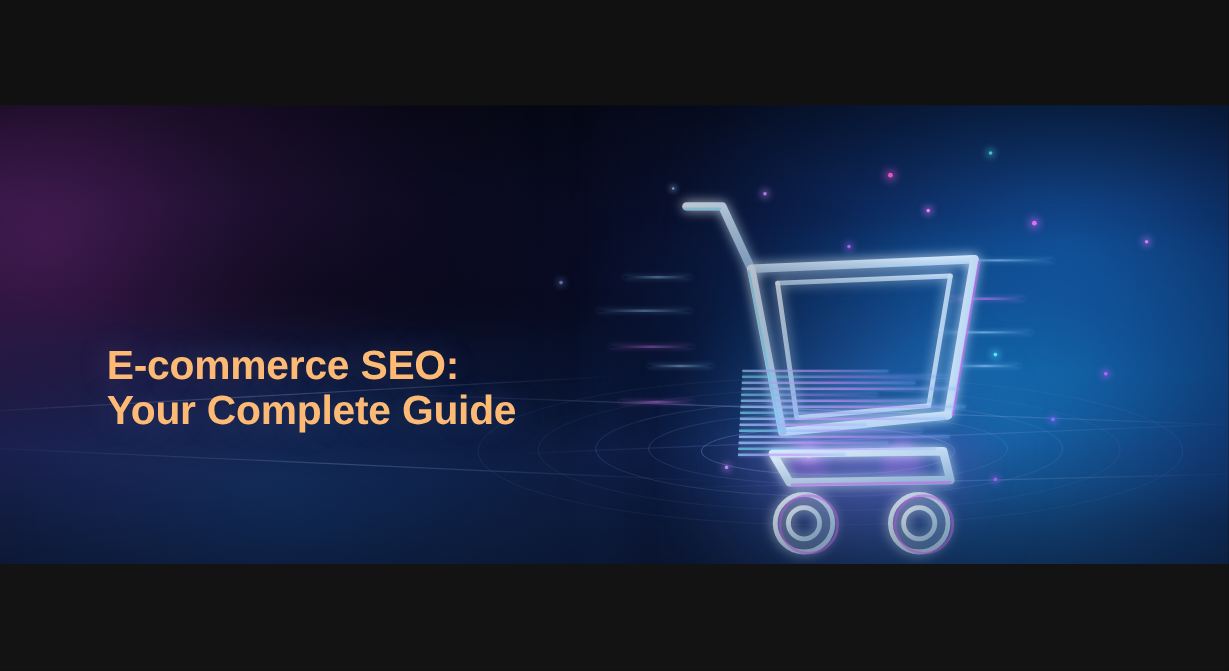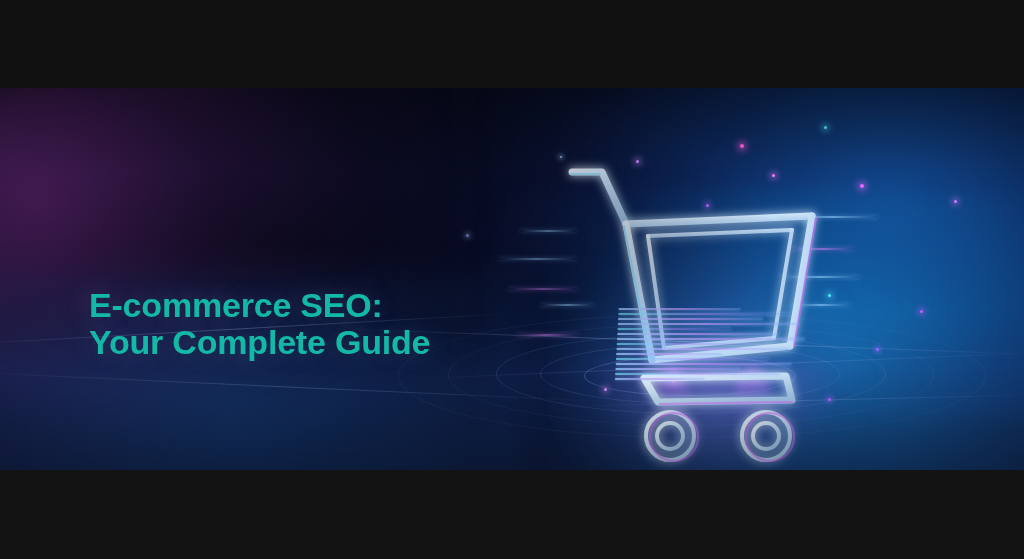--- a/index.html
+++ b/index.html
@@ -87,21 +87,21 @@
     border-radius:50%;
     background:transparent;
   }
   .ripple.dim { border-color:rgba(120,158,216,.18); }
   .ripple.faint { border-color:rgba(112,150,210,.11); }
 
   
   .title {
     position:absolute; left:89px; top:199px;
     font-size:34px; font-weight:bold; line-height:37px;
-    color:#14b8a6; letter-spacing:-0.2px;
+    color:#fdba74; letter-spacing:-0.2px;
     text-shadow:0 0 26px rgba(150,170,255,.26);
     white-space:pre;
   }
 
   
   .cart { position:absolute; left:540px; top:60px; width:340px; height:330px; }
   .cart svg { width:100%; height:100%; overflow:visible; }
 
   
   .codeblock {

